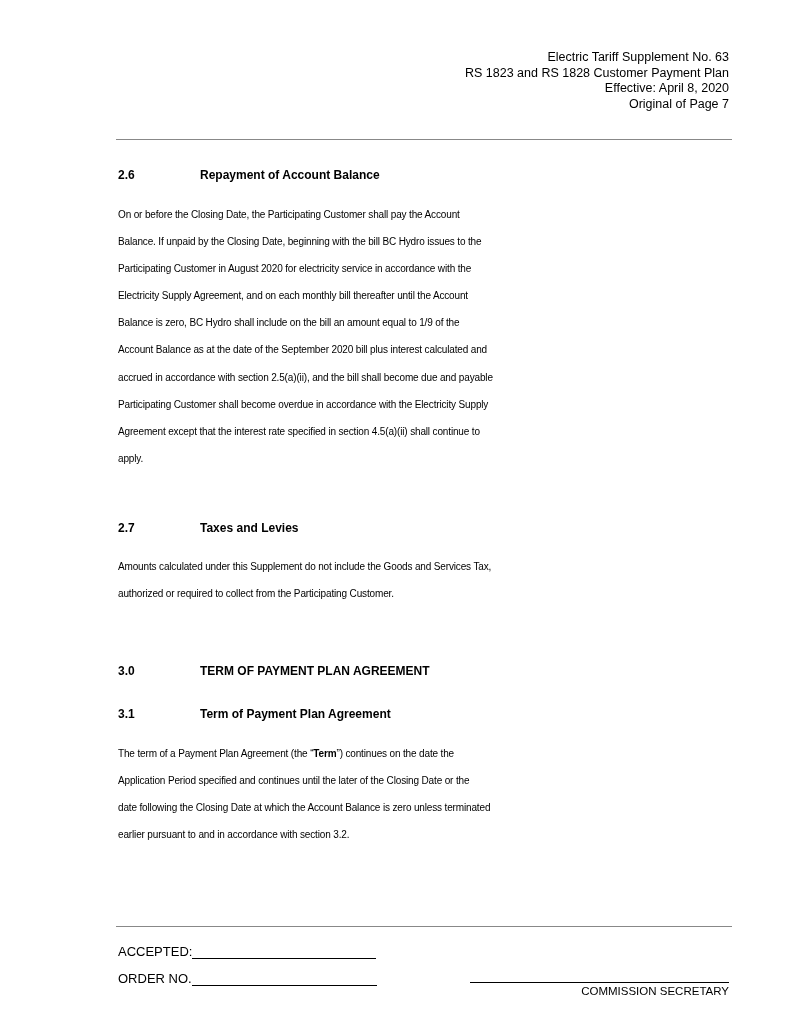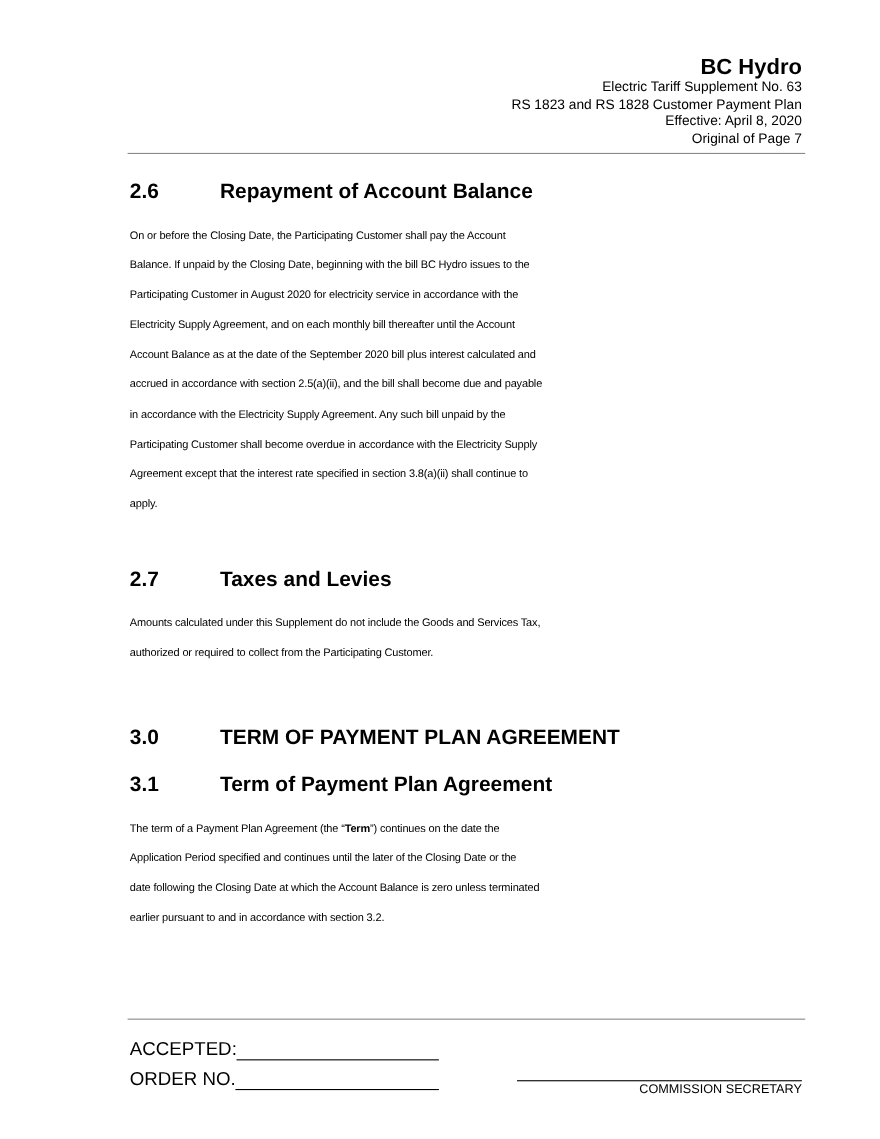--- a/index.html
+++ b/index.html
@@ -2,54 +2,53 @@
 <html><head>
 <meta charset="utf-8">
 <style>
   html, body { margin: 0; padding: 0; background: #ffffff; }
   body { width: 800px; height: 1035px; position: relative; overflow: hidden;
          font-family: "Liberation Sans", sans-serif; color: #000; }
   .header { position: absolute; right: 71px; top: 50px; text-align: right; }
   .org { font-size: 20px; font-weight: bold; line-height: 22px; }
   .hline { font-size: 12.5px; line-height: 15.5px; }
   .rule-top { position: absolute; left: 116px; width: 616px; top: 139px; height: 0; border-top: 1.5px solid #888; }
-  .sec-head { position: absolute; left: 118px; font-size: 19px; font-weight: bold; line-height: 18px; }
+  .sec-head { position: absolute; left: 118px; font-size: 12px; font-weight: bold; line-height: 18px; }
   .sec-head .num { display: inline-block; width: 82px; }
   .para { position: absolute; left: 118px; width: 614px; font-size: 10px; line-height: 27.1px; letter-spacing: -0.15px; }
   .rule-bottom { position: absolute; left: 116px; width: 616px; top: 926px; height: 0; border-top: 1px solid #888; }
-  .footer-label { position: absolute; left: 118px; font-size: 17px; }
+  .footer-label { position: absolute; left: 118px; font-size: 13px; }
   .blank { display: inline-block; border-bottom: 1px solid #000; vertical-align: bottom; height: 11px; }
   .sig-line { position: absolute; left: 470px; top: 982px; width: 259px; border-top: 1px solid #000; }
   .sig-label { position: absolute; right: 71px; top: 985px; font-size: 11.5px; }
 </style>
 </head>
 <body>
 
 <div class="header">
-  <div class="org">BC Hydro</div>
   <div class="hline">Electric Tariff Supplement No. 63</div>
   <div class="hline">RS 1823 and RS 1828 Customer Payment Plan</div>
   <div class="hline">Effective: April 8, 2020</div>
   <div class="hline">Original of Page 7</div>
 </div>
 <div class="rule-top"></div>
 
 <div class="sec-head" style="top:166px">
   <span class="num">2.6</span><span>Repayment of Account Balance</span>
 </div>
 <div class="para" style="top:201px">
   <div>On or before the Closing Date, the Participating Customer shall pay the Account</div>
   <div>Balance. If unpaid by the Closing Date, beginning with the bill BC Hydro issues to the</div>
   <div>Participating Customer in August 2020 for electricity service in accordance with the</div>
   <div>Electricity Supply Agreement, and on each monthly bill thereafter until the Account</div>
+  <div>Balance is zero, BC Hydro shall include on the bill an amount equal to 1/9 of the</div>
   <div>Account Balance as at the date of the September 2020 bill plus interest calculated and</div>
   <div>accrued in accordance with section 2.5(a)(ii), and the bill shall become due and payable</div>
-  <div>in accordance with the Electricity Supply Agreement. Any such bill unpaid by the</div>
   <div>Participating Customer shall become overdue in accordance with the Electricity Supply</div>
-  <div>Agreement except that the interest rate specified in section 3.8(a)(ii) shall continue to</div>
+  <div>Agreement except that the interest rate specified in section 4.5(a)(ii) shall continue to</div>
   <div>apply.</div>
 </div>
 
 <div class="sec-head" style="top:519px">
   <span class="num">2.7</span><span>Taxes and Levies</span>
 </div>
 <div class="para" style="top:553px">
   <div>Amounts calculated under this Supplement do not include the Goods and Services Tax,</div>
   <div>authorized or required to collect from the Participating Customer.</div>
 </div>

